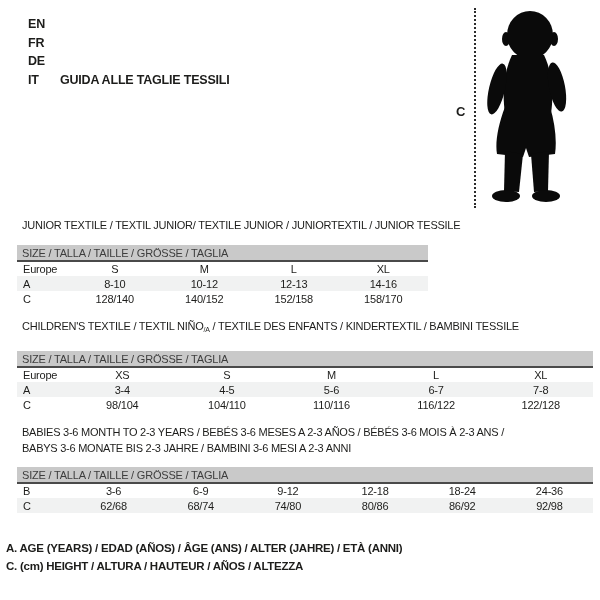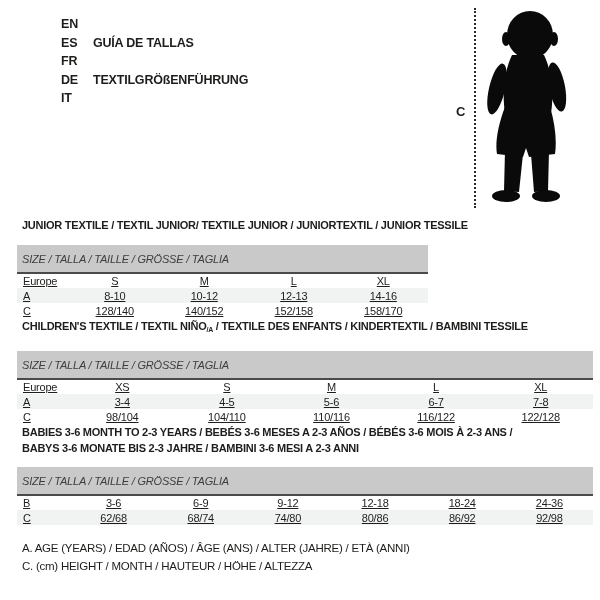--- a/index.html
+++ b/index.html
@@ -10,75 +10,70 @@
   html,body{background:#fff;}
   body{
     width:600px;height:600px;overflow:hidden;
     font-family:"Liberation Sans","DejaVu Sans",sans-serif;
     color:var(--text);
   }
   #canvas{position:relative;width:600px;height:600px;background:#fff;}
 
   
   .lang-list{position:absolute;left:28px;top:15px;}
-  .lang-row{display:flex;line-height:18.6px;font-weight:700;font-size:12.5px;letter-spacing:-0.2px;margin-left:33px;}
+  .lang-row{display:flex;line-height:18.6px;font-weight:700;font-size:12.5px;letter-spacing:-0.2px;}
   .lang-code{width:32px;flex:0 0 32px;}
 
   
   .measure-line{position:absolute;left:474px;top:8px;height:200px;width:0;border-left:2px dotted #2b2b2b;}
   .measure-label{position:absolute;left:456px;top:104px;font-weight:700;font-size:13px;}
   .baby{position:absolute;left:480px;top:9px;width:96px;height:198px;}
 
   
-  .tbl-title{position:absolute;left:22px;font-weight:700;font-size:11px;letter-spacing:-0.25px;white-space:nowrap;}
+  .tbl-title{position:absolute;left:22px;font-weight:400;font-size:11px;letter-spacing:-0.25px;white-space:nowrap;}
   .tbl-title .sub{font-size:7px;vertical-align:-2px;}
   .t1{top:219px;}
   .t2{top:320px;}
   .t3{top:424px;line-height:16px;}
 
   
   table{position:absolute;left:17px;border-collapse:collapse;table-layout:fixed;font-size:11px;}
   .t1-table{top:245px;width:411px;}
   .t2-table{top:351px;width:576px;}
   .t3-table{top:467px;width:576px;}
   th.bar-cell{
     background:var(--bar-bg);color:#3d3d3d;font-weight:400;text-align:left;
-    padding:0 0 0 5px;height:28px;font-size:11px;letter-spacing:-0.2px;
+    padding:0 0 0 5px;height:16px;font-size:11px;letter-spacing:-0.2px;
     border-bottom:2px solid var(--bar-border);
-    font-style:italic;
   }
-  td{height:15px;padding:0;text-align:center;letter-spacing:-0.2px;white-space:nowrap;text-decoration:underline;}
+  td{height:15px;padding:0;text-align:center;letter-spacing:-0.2px;white-space:nowrap;}
   td.row-label{text-align:left;padding-left:6px;}
   tr.shaded td{background:var(--row-shaded);}
 
   
-  .footnotes{position:absolute;left:22px;top:539px;font-weight:400;font-size:11.5px;line-height:18px;letter-spacing:-0.25px;}
+  .footnotes{position:absolute;left:6px;top:539px;font-weight:700;font-size:11.5px;line-height:18px;letter-spacing:-0.25px;}
 </style>
 </head>
 <body>
 
 <div id="canvas">
 
   <div class="lang-list">
     <div class="lang-row">
       <span class="lang-code">EN</span>
     </div>
     <div class="lang-row">
-      <span class="lang-code">ES</span>
-      <span class="lang-label">GUÍA DE TALLAS</span>
-    </div>
-    <div class="lang-row">
       <span class="lang-code">FR</span>
     </div>
     <div class="lang-row">
       <span class="lang-code">DE</span>
-      <span class="lang-label">TEXTILGRÖßENFÜHRUNG</span>
     </div>
     <div class="lang-row">
       <span class="lang-code">IT</span>
+      <span class="lang-label">GUIDA ALLE TAGLIE TESSILI</span>
     </div>
   </div>
 
   <div class="measure-line"></div>
   <div class="measure-label">C</div>
 
   <svg class="baby" viewBox="0 0 96 198" xmlns="http://www.w3.org/2000/svg">
     <g fill="#0a0a0a">
       <ellipse cx="26" cy="30" rx="4" ry="7"></ellipse>
       <ellipse cx="74" cy="30" rx="4" ry="7"></ellipse>
@@ -212,16 +207,16 @@
           <td>74/80</td>
           <td>80/86</td>
           <td>86/92</td>
           <td>92/98</td>
         </tr>
       </tbody>
     </table>
 
   <div class="footnotes">
     <div class="footnote">A. AGE (YEARS) / EDAD (AÑOS) / ÂGE (ANS) / ALTER (JAHRE) / ETÀ (ANNI)</div>
-    <div class="footnote">C. (cm) HEIGHT / MONTH / HAUTEUR / HÖHE / ALTEZZA</div>
+    <div class="footnote">C. (cm) HEIGHT / ALTURA / HAUTEUR / AÑOS / ALTEZZA</div>
   </div>
 
 </div>
 
 </body></html>

